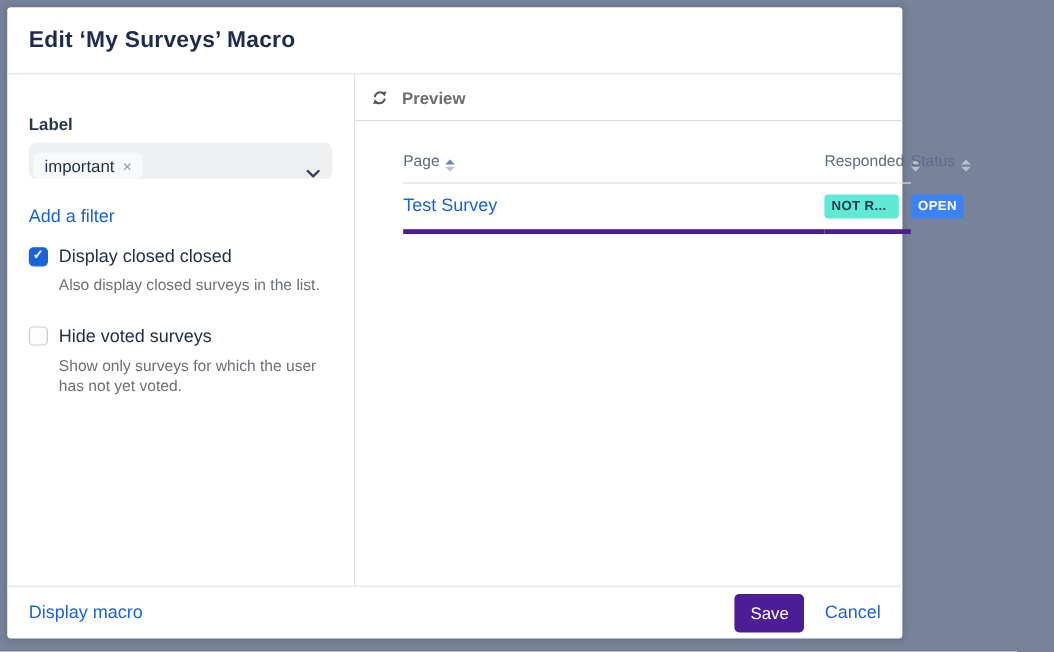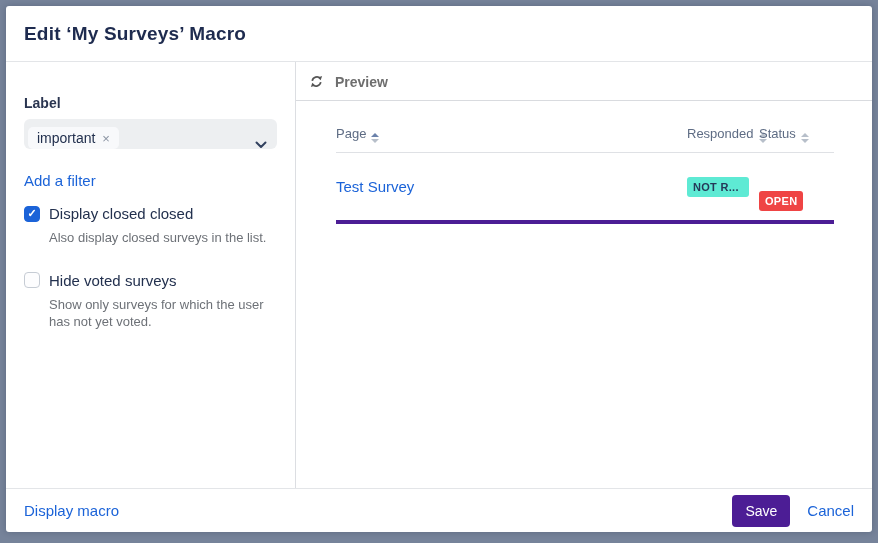--- a/index.html
+++ b/index.html
@@ -1,20 +1,20 @@
 <!DOCTYPE html>
 <html><head>
 <meta charset="utf-8">
 <style>
   * { margin:0; padding:0; box-sizing:border-box; }
   html,body { width:878px; height:543px; overflow:hidden; }
   body { background:#76839a; font-family:"Liberation Sans", sans-serif; position:relative; }
 
   .dialog {
-    position:absolute; left:6px; top:6px; width:866px; height:526px;
+    position:absolute; left:6px; top:6px; width:746px; height:526px;
     background:#ffffff; border-radius:3px; display:flex; flex-direction:column;
     box-shadow:0 0 6px rgba(20,30,50,.25);
   }
 
   
   .dlg-header { height:56px; flex:0 0 56px; border-bottom:1px solid #e3e5e8;
     display:flex; align-items:center; padding:0 18px; }
   .dlg-title { font-size:19px; font-weight:700; color:#1e2b4f; letter-spacing:.2px; }
 
   
@@ -62,21 +62,21 @@
 
   .sort { display:inline-flex; flex-direction:column; gap:2px; margin-left:5px; vertical-align:1px; }
   .sort i { display:block; width:0; height:0; border-left:4px solid transparent; border-right:4px solid transparent; }
   .sort .up { border-bottom:4px solid #b7bfca; }
   .sort .down { border-top:4px solid #b7bfca; }
   .sort.asc .up { border-bottom-color:#6b82ab; }
 
   .badge { display:inline-block; padding:4px 6px; border-radius:3px; font-size:11px;
     font-weight:700; letter-spacing:.3px; white-space:nowrap; }
   .badge-responded { background:#5eead4; color:#253858; min-width:62px; text-align:left; }
-  .badge-status { background:#ef4444; color:#ffffff;margin-top:29px; }
+  .badge-status { background:#3b82f6; color:#ffffff; }
 
   
   .dlg-footer { flex:0 0 44px; border-top:1px solid #e3e5e8; display:flex;
     align-items:center; padding:0 18px; }
   .footer-right { margin-left:auto; display:flex; align-items:center; }
   .save-btn { background:#4c1d95; color:#ffffff; border:none; border-radius:4px;
     font-family:"Liberation Sans", sans-serif; font-size:14px; padding:8px 13px; cursor:pointer; }
   .cancel-link { margin-left:17px; font-size:15px; }
 </style>
 </head>

